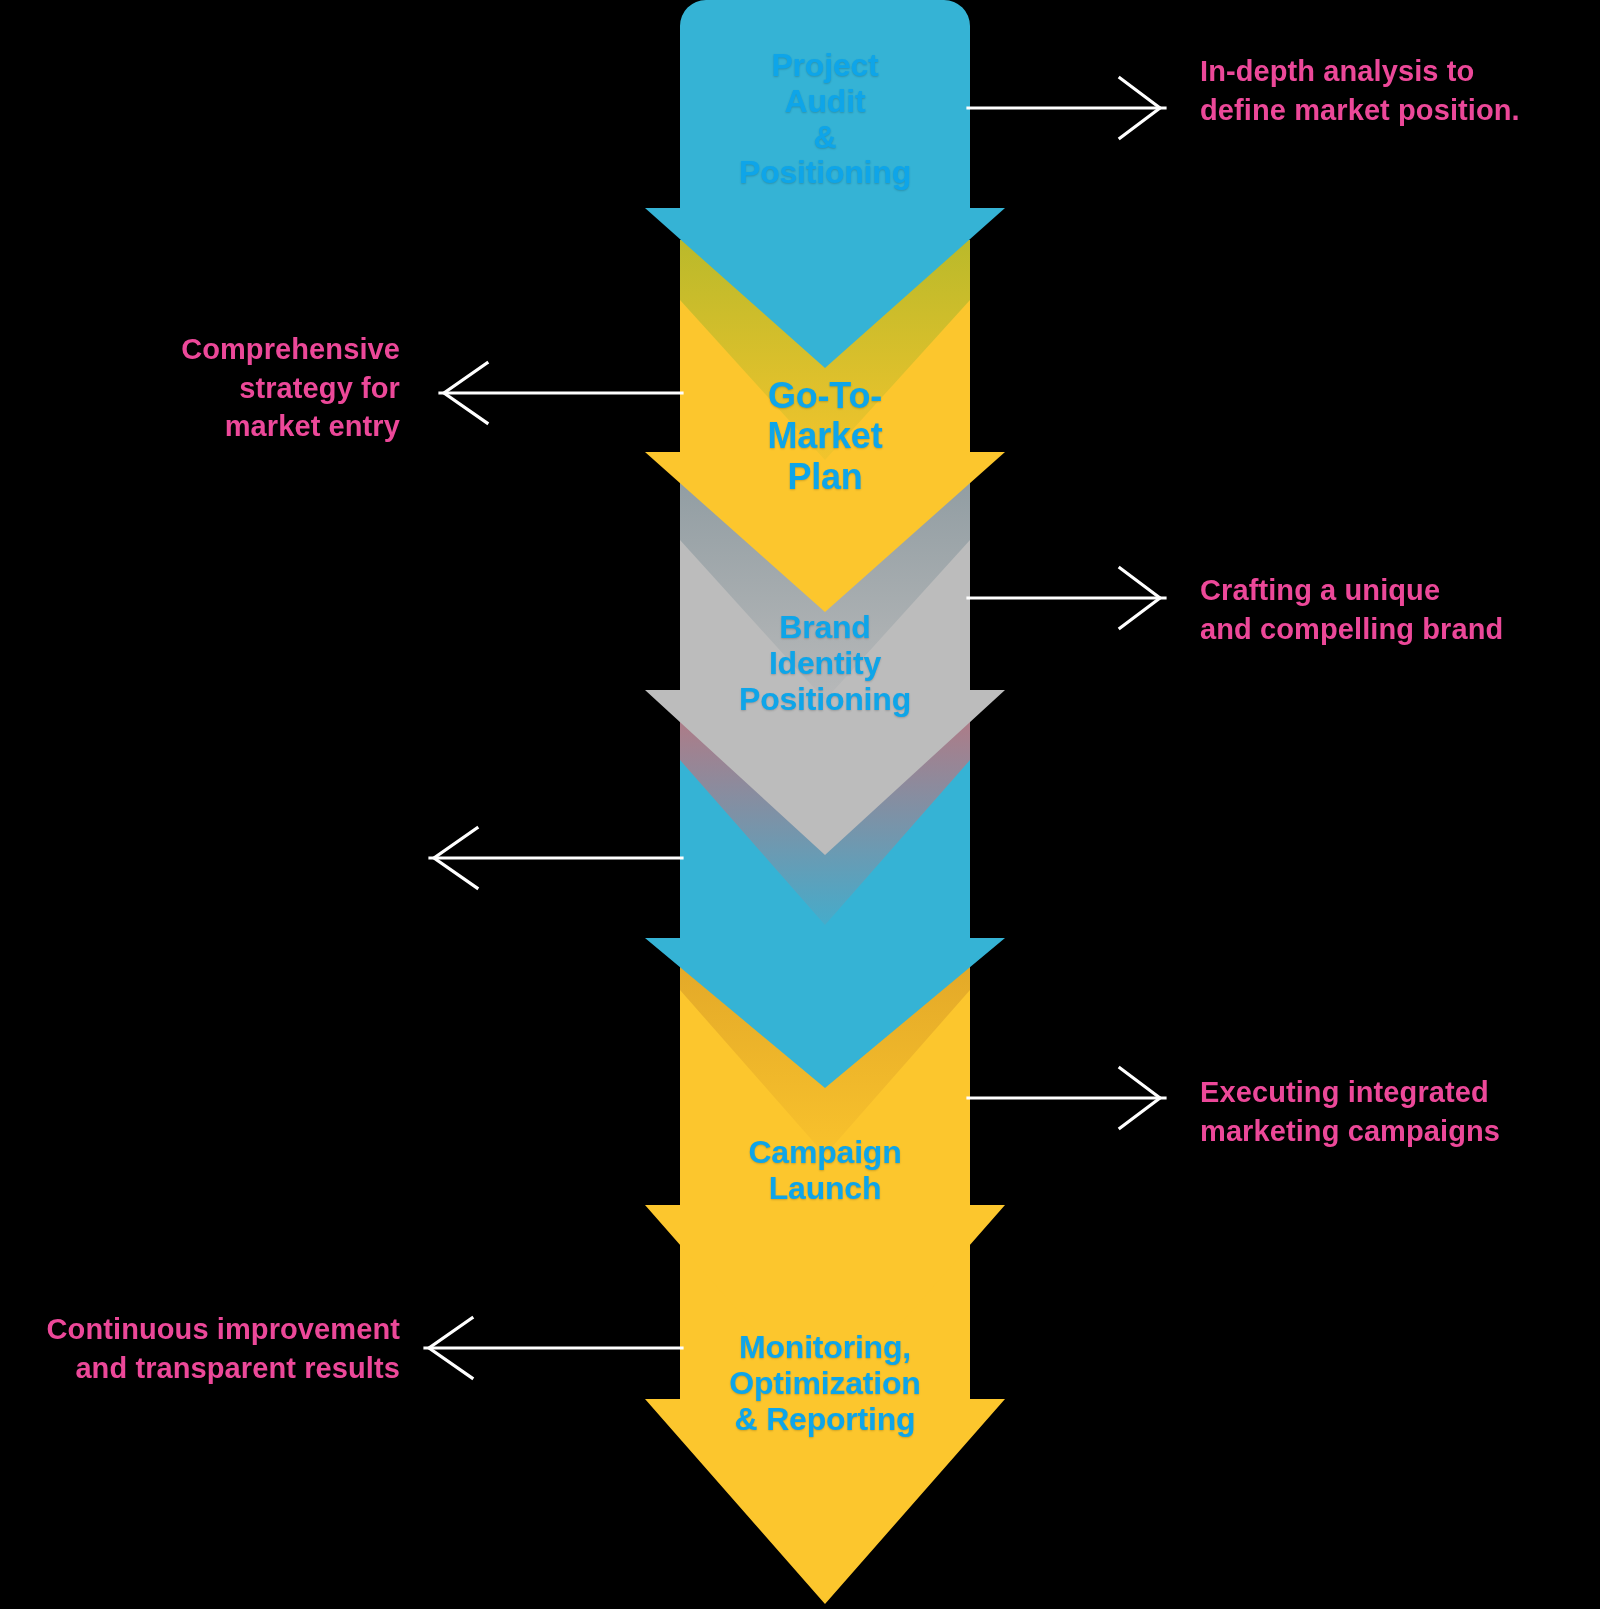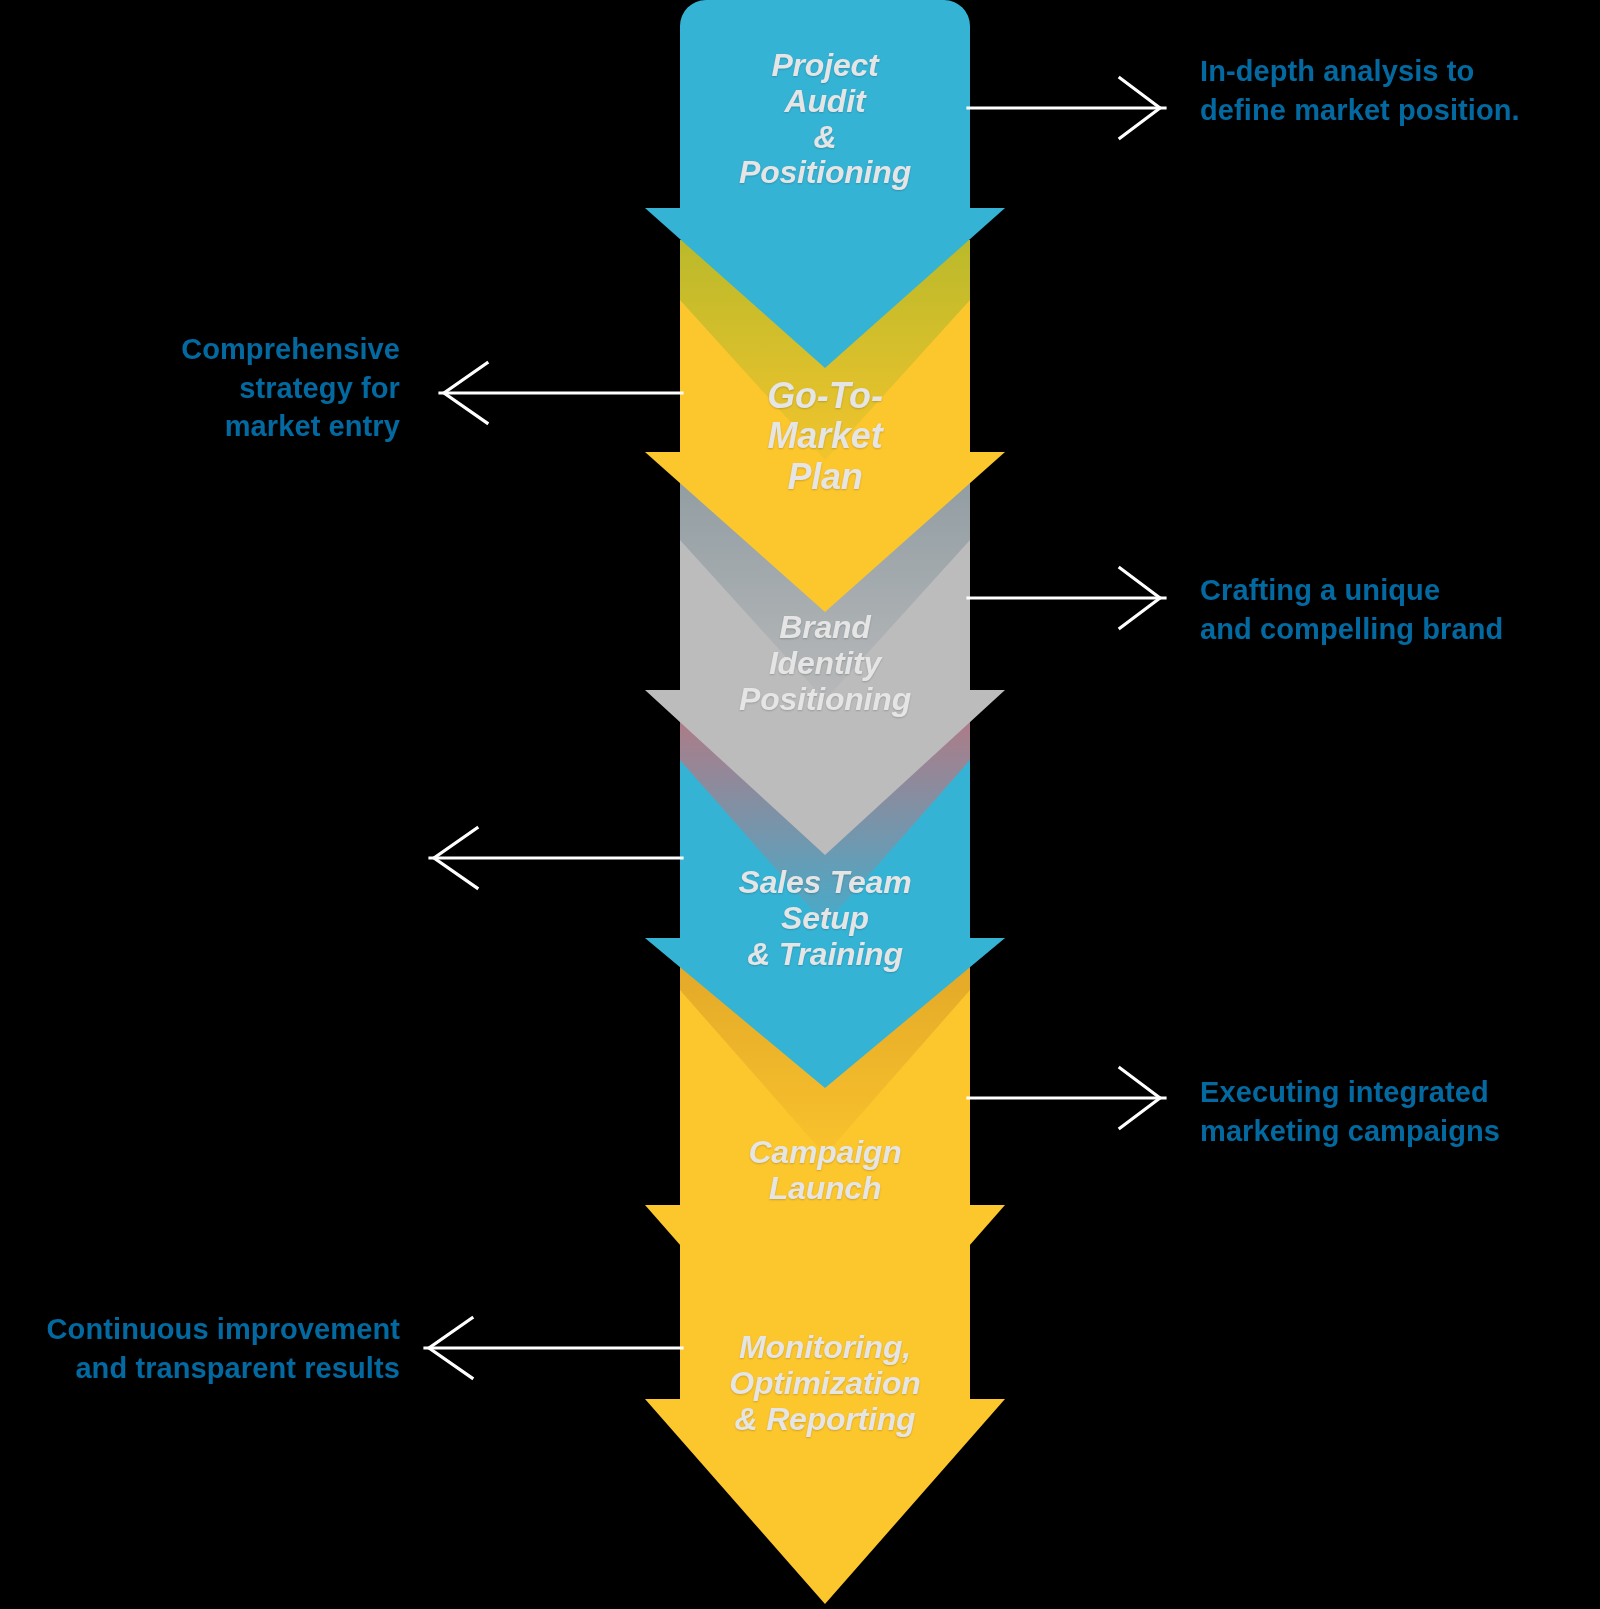--- a/index.html
+++ b/index.html
@@ -6,33 +6,32 @@
   html,body{margin:0;padding:0;background:#000;}
   body{
     font-family:"Liberation Sans","DejaVu Sans",sans-serif;
     width:1600px;height:1609px;position:relative;overflow:hidden;
   }
   #stage{position:absolute;left:0;top:0;width:1600px;height:1609px;}
   svg.layer{position:absolute;left:0;top:0;width:1600px;height:1609px;}
 
   .step-label{
     position:absolute;
-    color:#e5e5e5;
+    color:#0ea5e9;
     font-weight:bold;
     text-align:center;
     line-height:1.12;
     letter-spacing:-0.2px;
     white-space:pre-line;
     pointer-events:none;
     text-shadow:0 1px 2px rgba(0,0,0,0.18);
-    font-style:italic;
   }
   .note{
     position:absolute;
-    color:#0369a1;
+    color:#ec4899;
     font-weight:bold;
     font-size:29px;
     line-height:1.33;
     white-space:pre-line;
     letter-spacing:0.1px;
   }
   .note.right{text-align:left;}
   .note.left{text-align:right;}
 </style>
 </head>
@@ -140,23 +139,20 @@
 Positioning</div>
 
   <div class="step-label" style="left:660px;top:376px;width:330px;font-size:36px;text-align:center;">Go-To-
 Market
 Plan</div>
 
   <div class="step-label" style="left:650px;top:610px;width:350px;font-size:32px;">Brand
 Identity
 Positioning</div>
 
-  <div class="step-label" style="left:655px;top:865px;width:340px;font-size:32px;">Sales Team
-Setup
-&amp; Training</div>
 
   <div class="step-label" style="left:660px;top:1135px;width:330px;font-size:32px;">Campaign
 Launch</div>
 
   <div class="step-label" style="left:650px;top:1330px;width:350px;font-size:32px;">Monitoring,
 Optimization
 &amp; Reporting</div>
 
   <div class="note right" style="left:1200px;top:52px;width:400px;">In-depth analysis to
 define market position.</div>

